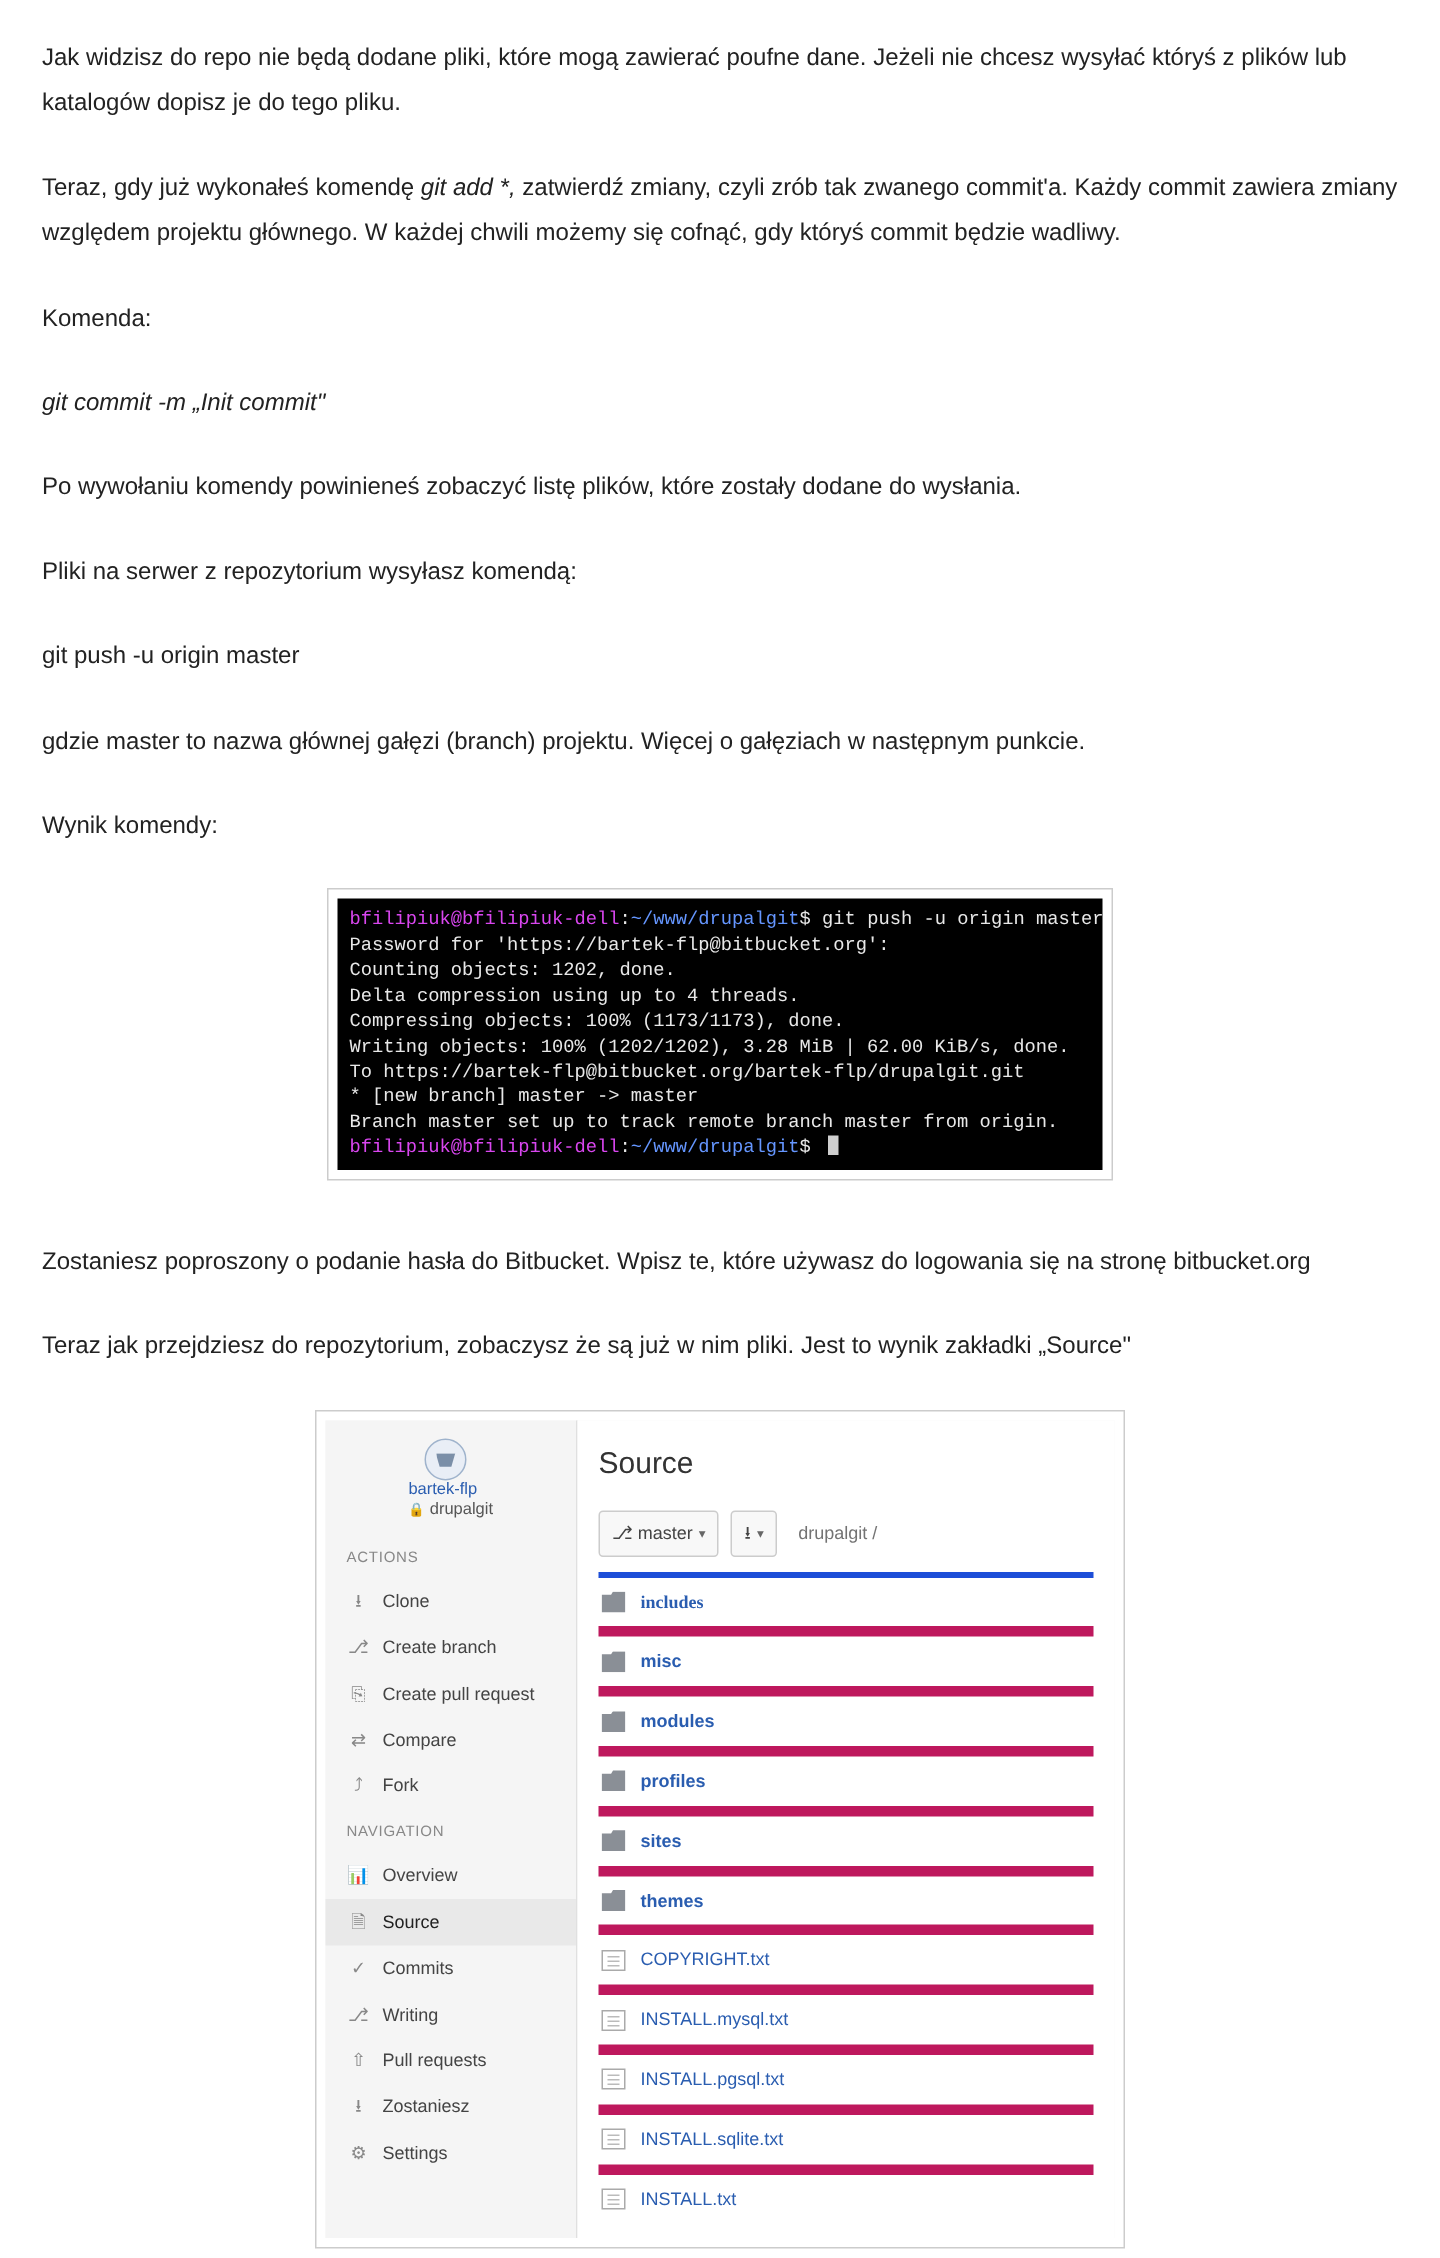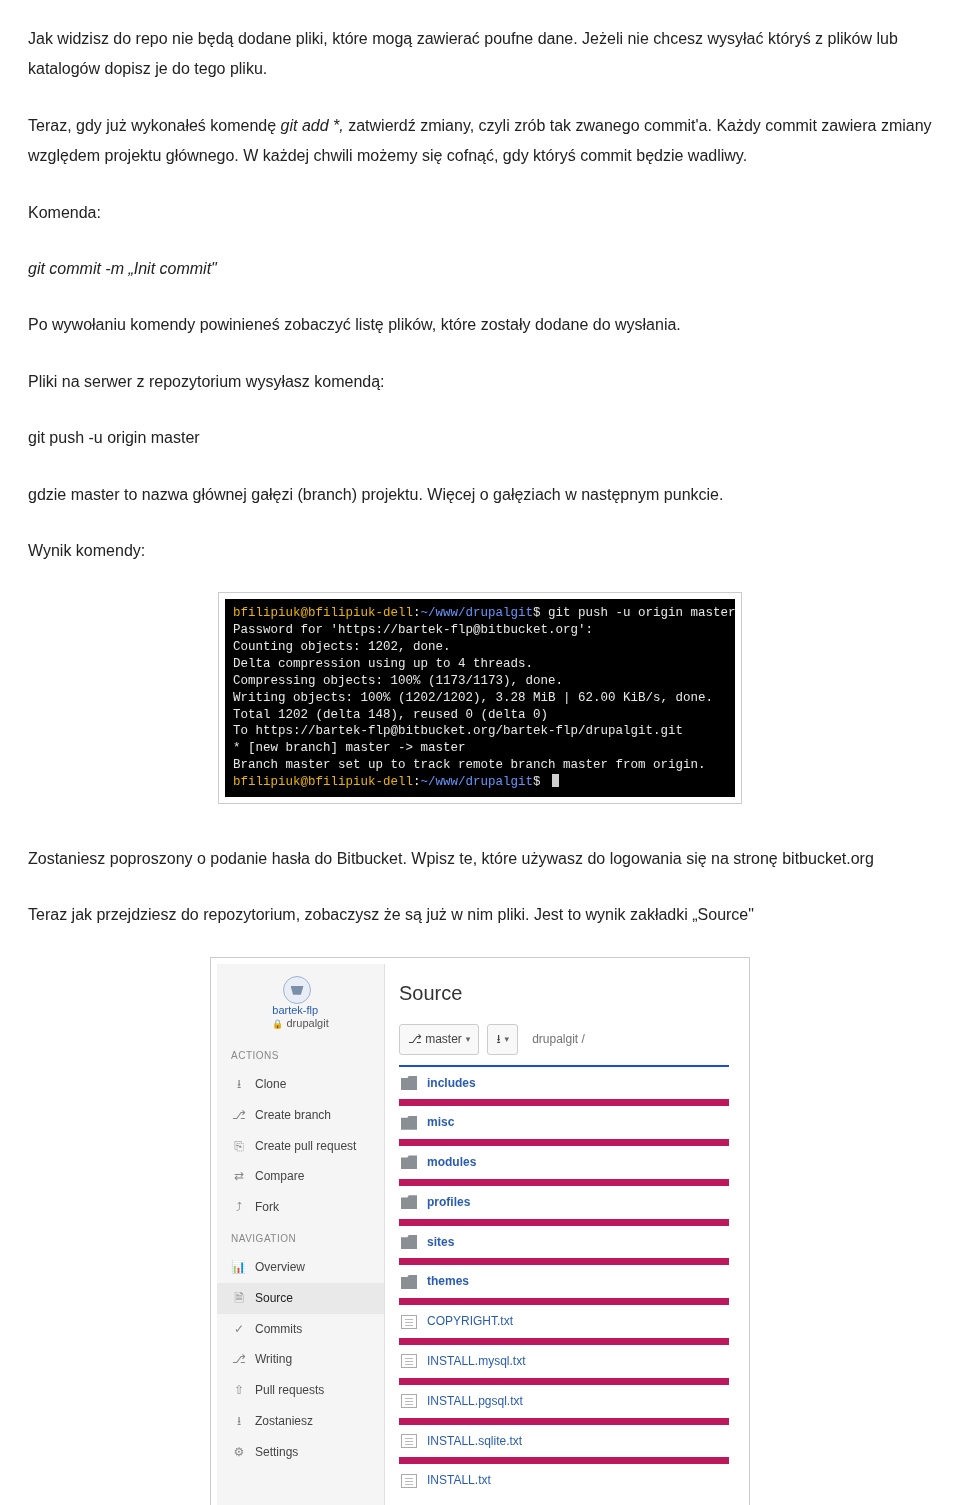--- a/index.html
+++ b/index.html
@@ -29,21 +29,21 @@
   .term {
     background: #000;
     color: #e8e8e8;
     font-family: "Consolas","Menlo","Courier New",monospace;
     font-size: 12.5px;
     line-height: 1.35;
     padding: 6px 8px;
     white-space: nowrap;
     overflow: hidden;
   }
-  .term .t-green { color: #eab308; }
+  .term .t-green { color: #d946ef; }
   .term .t-blue  { color: #6596ff; }
   .term .t-cursor {
     display: inline-block;
     width: 7px; height: 13px;
     background: #cfcfcf;
     vertical-align: -2px;
     margin-left: 4px;
   }
 
   
@@ -146,21 +146,21 @@
   .bb-btn .caret { margin-left: 4px; font-size: 9px; color: #666; }
   .bb-crumb { color: #737373; margin-left: 6px; }
 
   .bb-row {
     display: flex;
     align-items: center;
     border-top: 7px solid #be185d;
     padding: 5px 2px;
     font-size: 12px;
   }
-  .bb-row:first-child { border-top: 2px solid #1d4ed8; }
+  .bb-row:first-child { border-top: 4px solid #1d4ed8; font-family: Liberation Serif, serif; }
   .bb-row .fic {
     width: 16px; height: 14px;
     margin-right: 10px;
     flex: none;
   }
   .fic.folder {
     background: #8a8f96;
     clip-path: polygon(0 15%, 40% 15%, 48% 0, 100% 0, 100% 100%, 0 100%);
   }
   .fic.file {
@@ -200,21 +200,20 @@
 <div class="para">Wynik komendy:</div>
 
 <div class="term-wrap">
   <div class="term" id="terminal">
       <div><span class="t-green">bfilipiuk@bfilipiuk-dell</span>:<span class="t-blue">~/www/drupalgit</span>$ git push -u origin master</div>
       <div>Password for 'https://bartek-flp@bitbucket.org':</div>
       <div>Counting objects: 1202, done.</div>
       <div>Delta compression using up to 4 threads.</div>
       <div>Compressing objects: 100% (1173/1173), done.</div>
       <div>Writing objects: 100% (1202/1202), 3.28 MiB | 62.00 KiB/s, done.</div>
-      <div>Total 1202 (delta 148), reused 0 (delta 0)</div>
       <div>To https://bartek-flp@bitbucket.org/bartek-flp/drupalgit.git</div>
       <div> * [new branch]      master -&gt; master</div>
       <div>Branch master set up to track remote branch master from origin.</div>
       <div><span class="t-green">bfilipiuk@bfilipiuk-dell</span>:<span class="t-blue">~/www/drupalgit</span>$ <span class="t-cursor"></span></div>
     </div>
 </div>
 
 <div class="para">Zostaniesz poproszony o podanie hasła do Bitbucket. Wpisz te, które używasz do logowania się na stronę bitbucket.org</div>
 <div class="para">Teraz jak przejdziesz do repozytorium, zobaczysz że są już w nim pliki. Jest to wynik zakładki „Source"</div>
 

